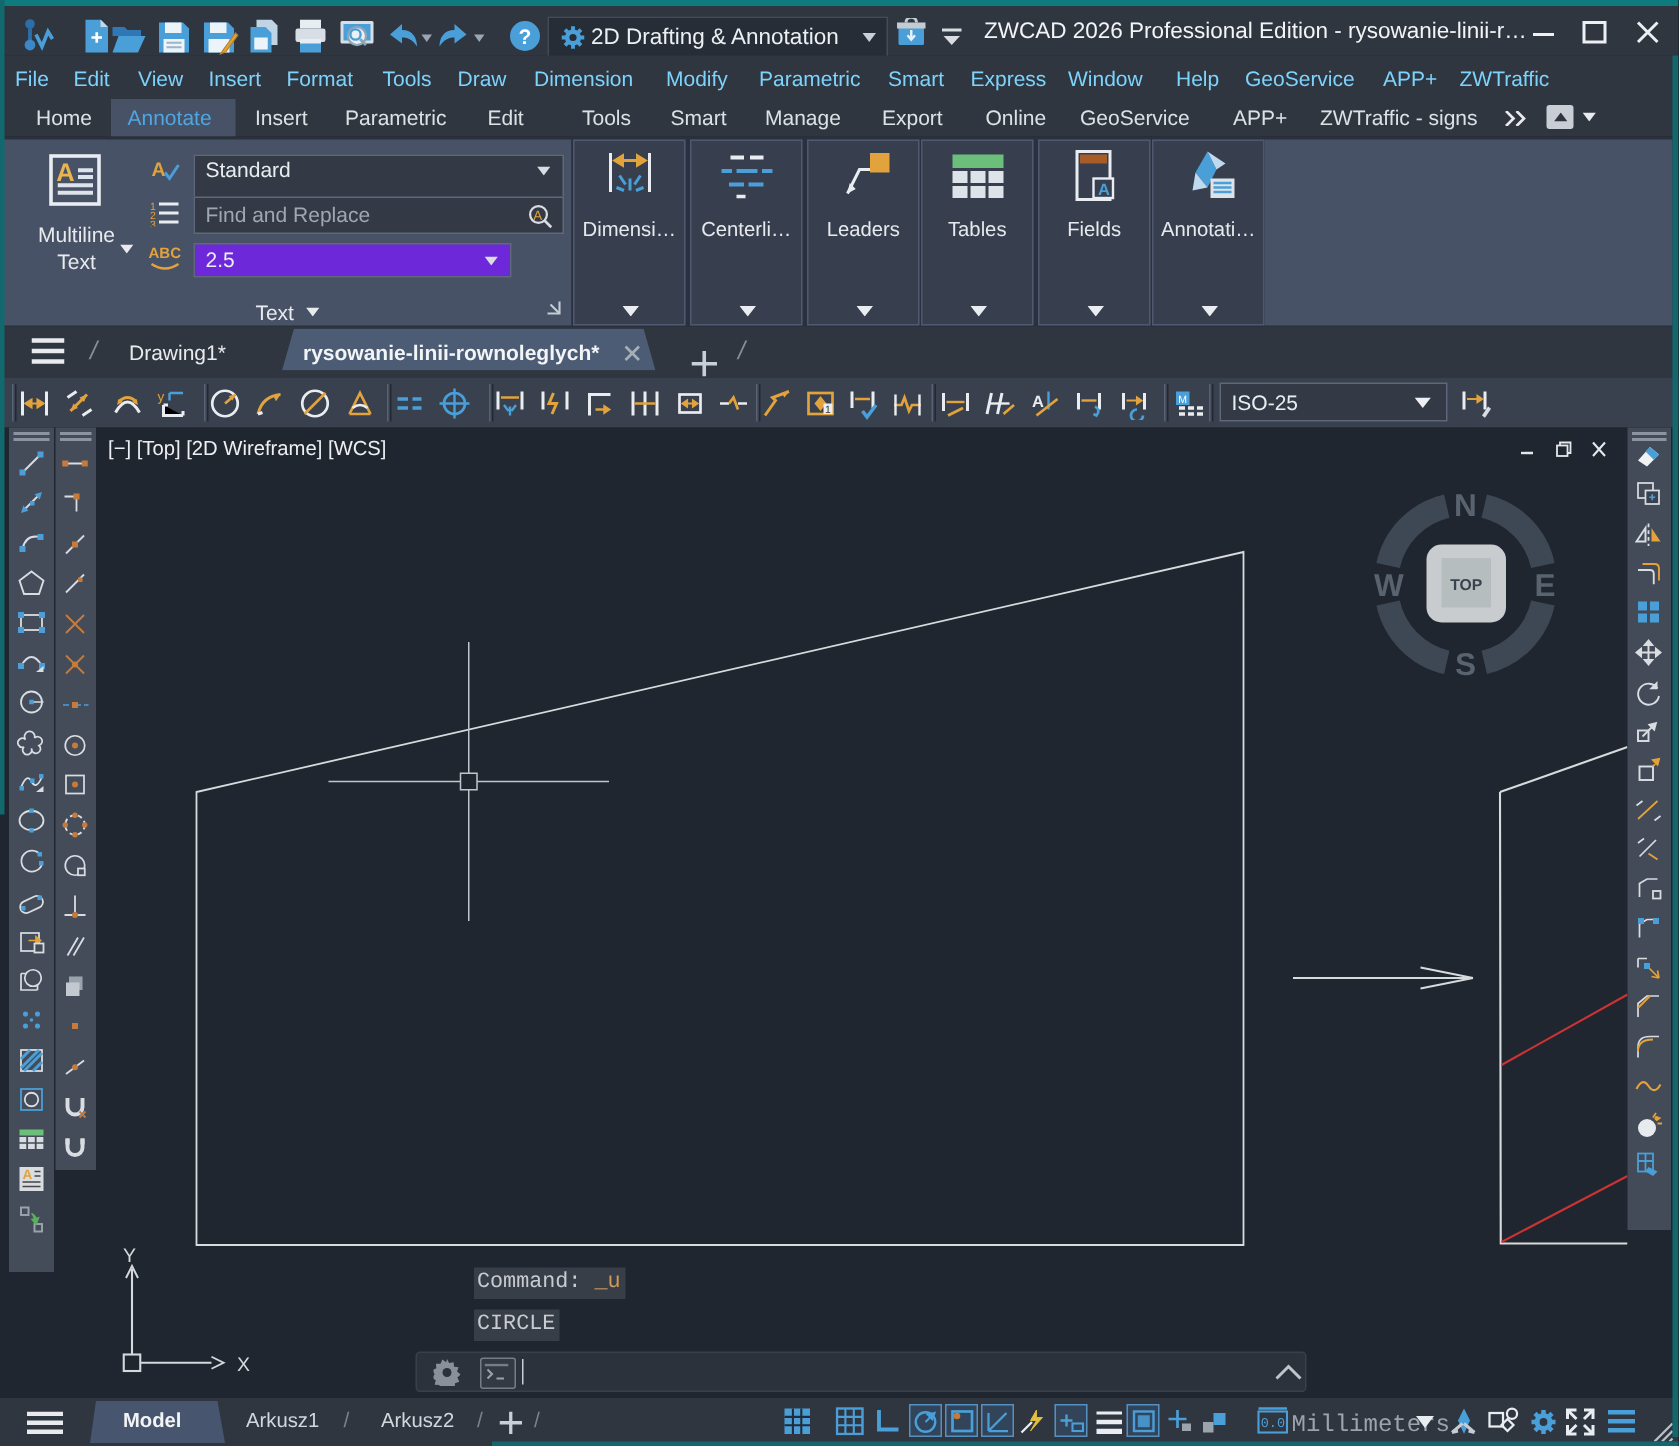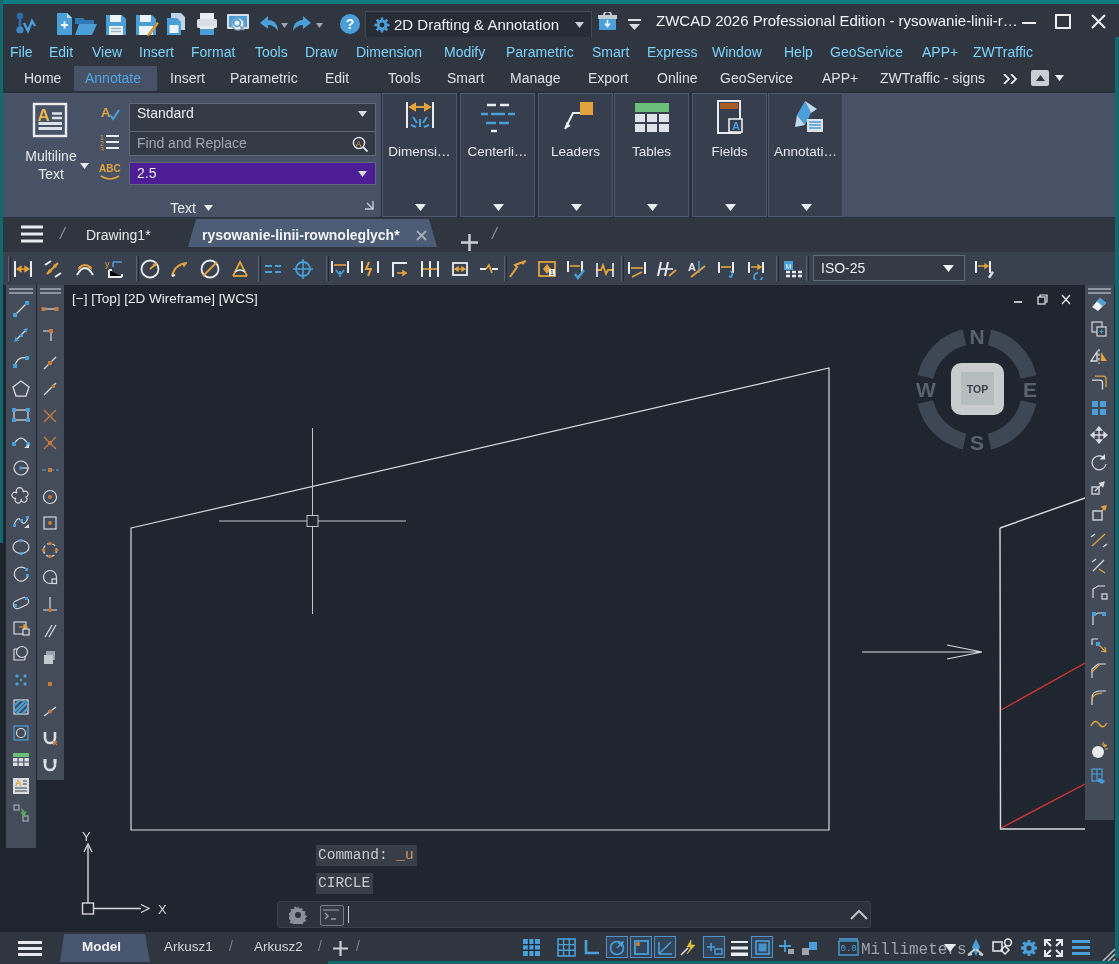--- a/index.html
+++ b/index.html
@@ -211,21 +211,21 @@
       </svg>
   </div>
   <div class="abs" style="left:129px;top:40px;width:247px;height:25px;background:#333A45;border:1px solid #5E6878;box-sizing:border-box;color:#9FA8B2;font-size:14px;line-height:23px;">
     <span style="margin-left:7px;">Find and Replace</span>
     <svg class="abs" style="right:6px;top:4px" width="17" height="17" viewBox="0 0 17 17">
         <circle cx="7" cy="7" r="5.6" fill="none" stroke="#D9DDE2" stroke-width="1.5"></circle>
         <text x="3.5" y="10.5" font-size="9" fill="#E2A23C" font-family="Liberation Sans">A</text>
         <path d="M11 11 l4.5 4.5" stroke="#D9DDE2" stroke-width="1.8"></path>
       </svg>
   </div>
-  <div class="abs" style="left:129px;top:71px;width:247px;height:23px;background:#4c1d95;border:1px solid #5E6878;box-sizing:border-box;color:#EAEDF0;font-size:14px;line-height:21px;">
+  <div class="abs" style="left:129px;top:71px;width:212px;height:23px;background:#6d28d9;border:1px solid #5E6878;box-sizing:border-box;color:#EAEDF0;font-size:14px;line-height:21px;">
     <span style="margin-left:7px;">2.5</span>
     <svg class="abs" style="right:8px;top:8px" width="9" height="6" viewBox="0 0 9 6">
         <path d="M0 0 h9 l-4.5 6z" fill="#D9DDE2"></path>
       </svg>
   </div>
 
   <div class="abs" style="left:2px;top:107px;width:379px;height:18px;text-align:center;color:#E8EAED;font-size:14px;">Text&nbsp; <span style="display:inline-block;vertical-align:2px;"><svg width="9" height="6" viewBox="0 0 9 6">
           <path d="M0 0 h9 l-4.5 6z" fill="#E8EAED"></path>
         </svg></span></div>
   <svg class="abs" style="left:364px;top:109px" width="10" height="10" viewBox="0 0 10 10">

